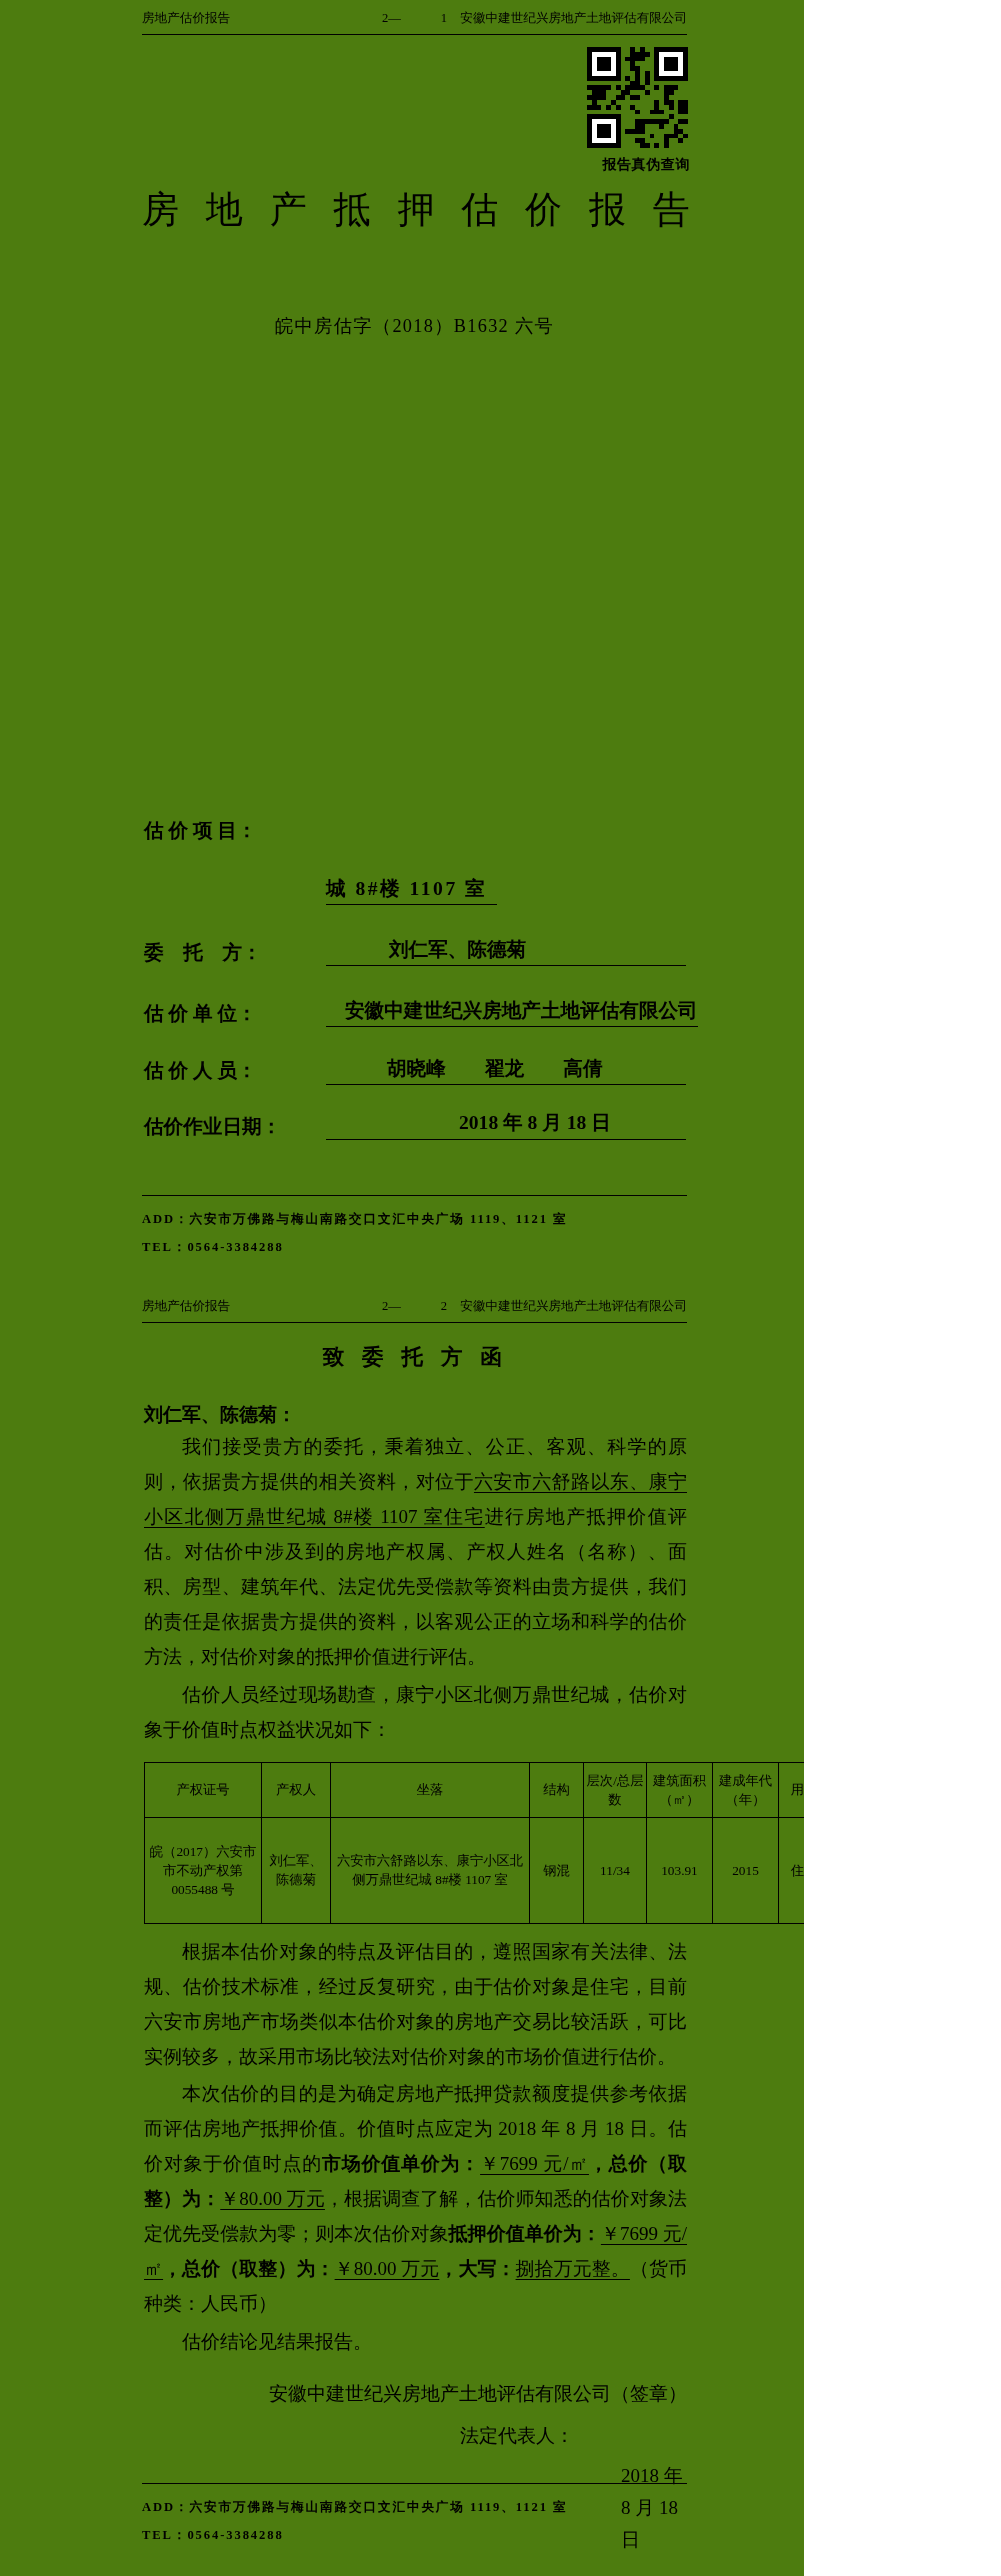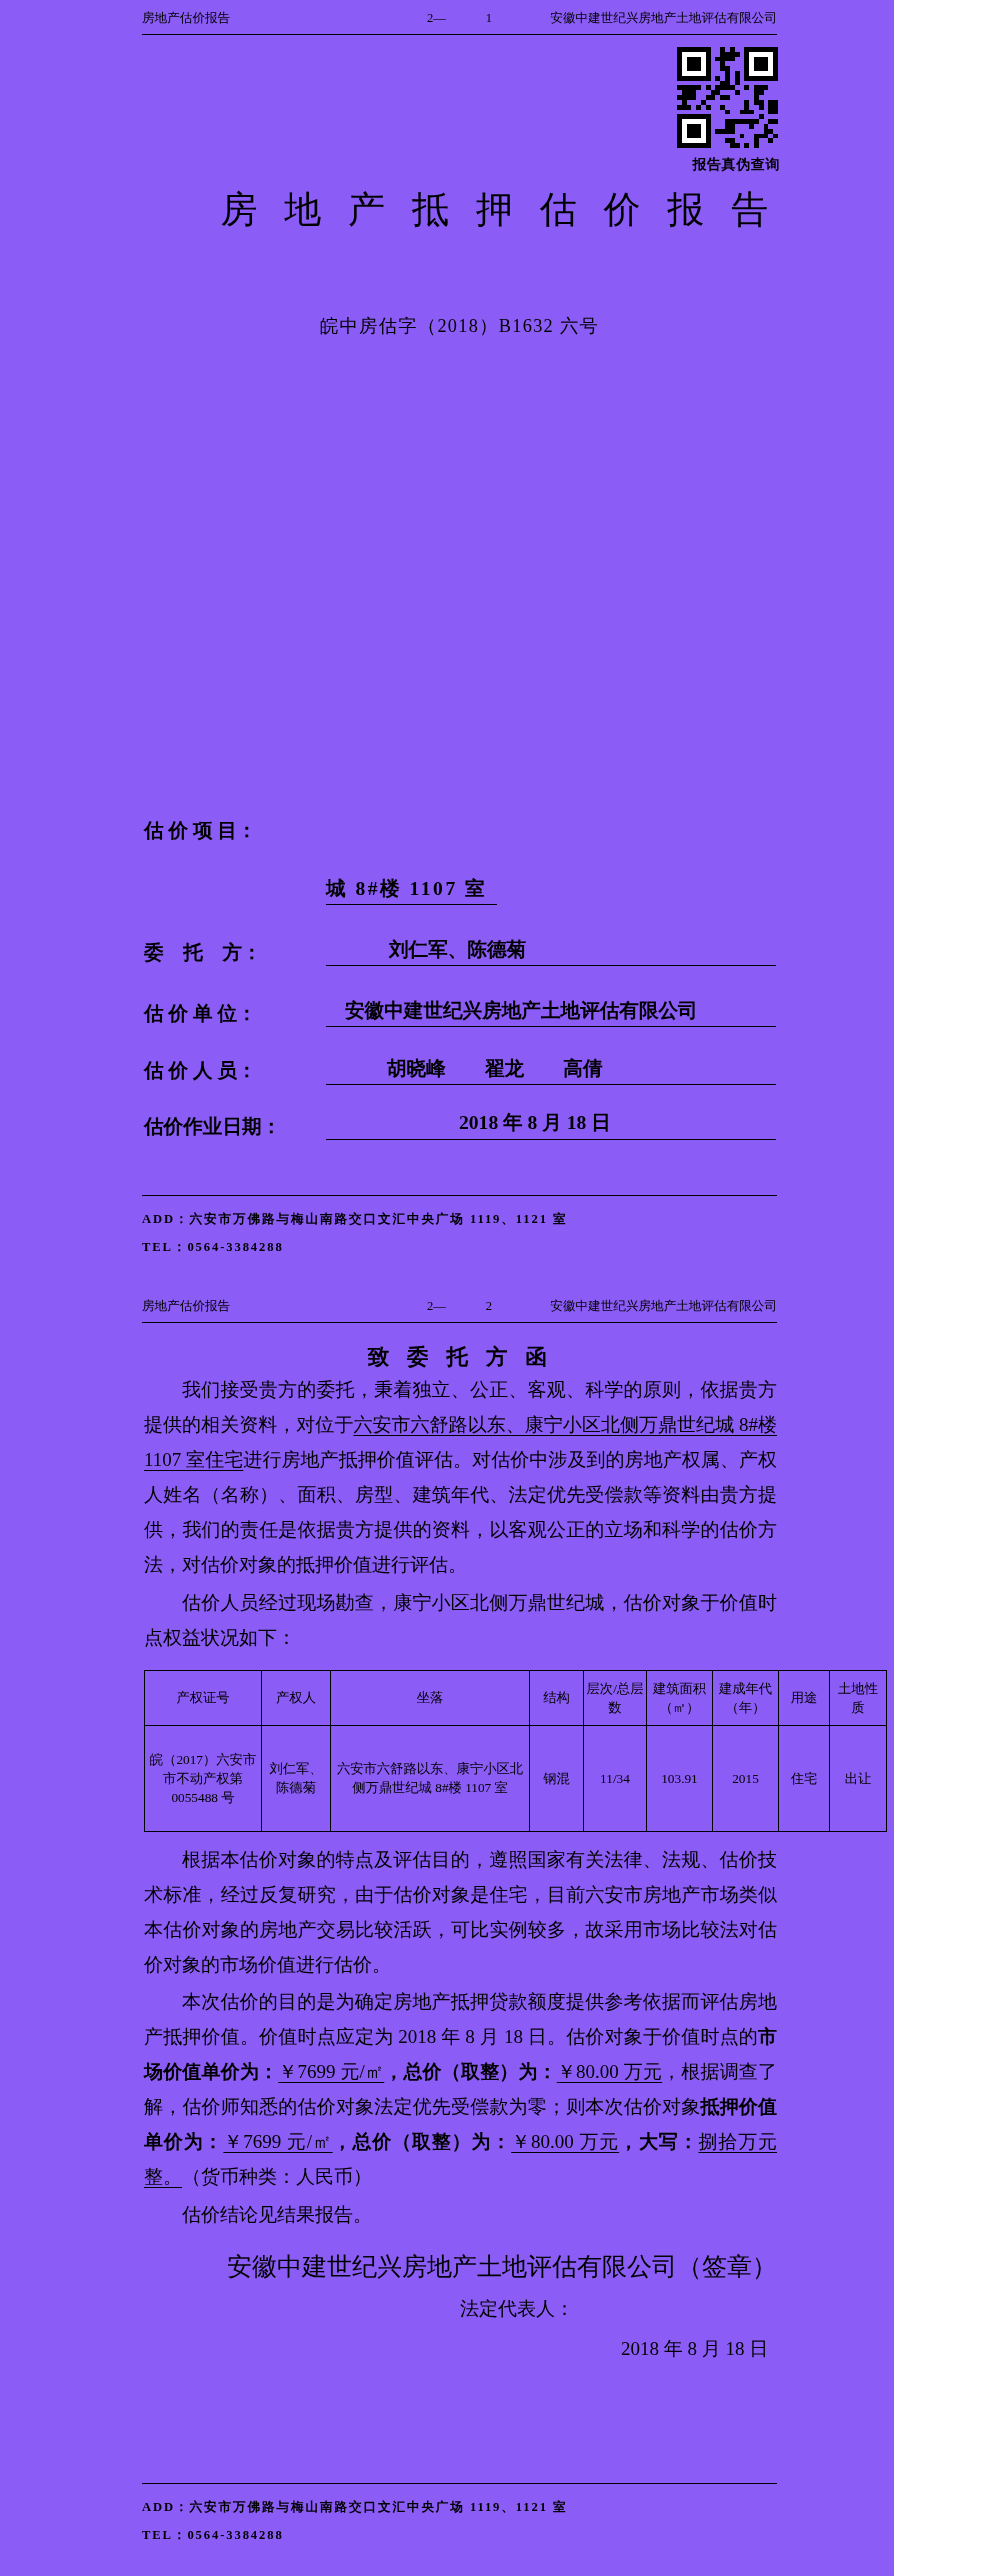--- a/index.html
+++ b/index.html
@@ -2,21 +2,21 @@
 <html style="font-size:10px"><head>
 <meta charset="utf-8">
 <style>
   html,body{margin:0;padding:0;}
   body{
     width:1002px;
     background:#ffffff;
     color:#000;
     font-family:"Liberation Serif","DejaVu Serif",serif;
   }
-  .page{position:relative;width:894px;height:1288px;background:#8b5cf6;overflow:hidden;}
+  .page{position:relative;width:804px;height:1288px;background:#4d7c0f;overflow:hidden;}
 
   
   .doc-header{
     position:absolute;left:142px;right:117px;top:10px;
     display:flex;align-items:baseline;font-size:12.6px;line-height:17.7px;
   }
   .doc-header .h-left{flex:1;text-align:left;}
   .doc-header .h-center{display:flex;gap:40px;}
   .doc-header .h-right{flex:1;text-align:right;}
   .header-rule{position:absolute;left:142px;right:117px;top:34px;border-top:1.3px solid #000;}
@@ -66,21 +66,21 @@
   .seg-bu{font-weight:normal;text-decoration:underline;text-decoration-thickness:1.3px;text-underline-offset:4.4px;}
 
   table.rights{width:100%;border-collapse:collapse;table-layout:fixed;margin:15px 0 10px 0;}
   .rights th,.rights td{
     border:1.3px solid #000;text-align:center;vertical-align:middle;
     font-size:13.3px;line-height:19px;padding:2.5px 1.9px;font-weight:normal;
   }
   .rights th{height:49px;}
   .rights td{height:100px;}
 
-  .sig-company{font-size:25px;text-align:right;margin-top:19px;line-height:32px;}
+  .sig-company{font-size:19px;text-align:right;margin-top:19px;line-height:32px;}
   .sig-rep{font-size:19px;margin-top:10px;margin-left:316px;line-height:32px;}
   .sig-date{font-size:19px;margin-top:8.8px;margin-left:477px;line-height:32px;}
 </style>
 </head>
 <body>
 
 <div class="page">
 
   <div class="doc-header">
     <div class="h-left">房地产估价报告</div>
@@ -258,20 +258,21 @@
     <div class="h-center">
       <span>2—</span>
       <span>2</span>
     </div>
     <div class="h-right">安徽中建世纪兴房地产土地评估有限公司</div>
   </div>
   <div class="header-rule"></div>
 
   <div class="p2-content">
     <div class="p2-title">致 委 托 方 函</div>
+    <div class="salutation">刘仁军、陈德菊：</div>
 
     <p class="body"><span>我们接受贵方的委托，秉着独立、公正、客观、科学的原则，依据贵方提供的相关资料，对位于</span><span class="seg-bu">六安市六舒路以东、康宁小区北侧万鼎世纪城 8#楼 1107 室住宅</span><span>进行房地产抵押价值评估。对估价中涉及到的房地产权属、产权人姓名（名称）、面积、房型、建筑年代、法定优先受偿款等资料由贵方提供，我们的责任是依据贵方提供的资料，以客观公正的立场和科学的估价方法，对估价对象的抵押价值进行评估。</span></p>
 
     <p class="body">估价人员经过现场勘查，康宁小区北侧万鼎世纪城，估价对象于价值时点权益状况如下：</p>
 
     <table class="rights">
       <colgroup>
         <col style="width:117px">
           <col style="width:69px">
           <col style="width:199px">

